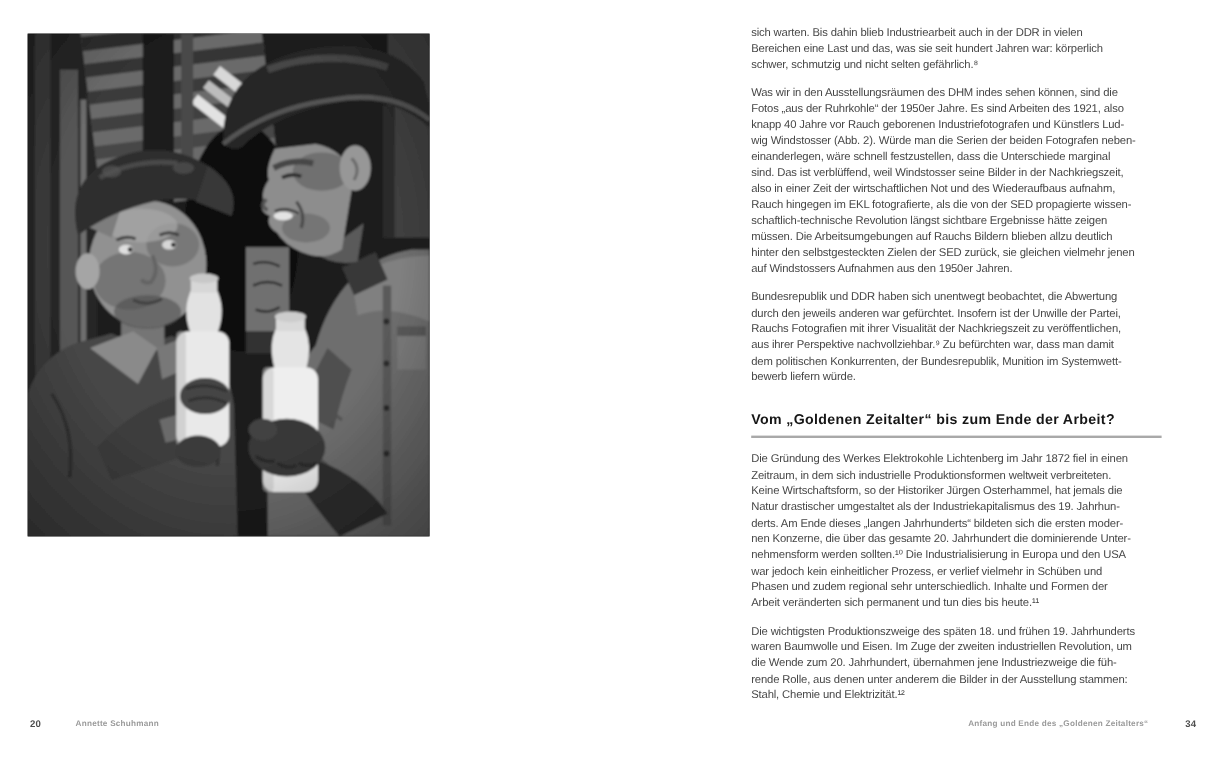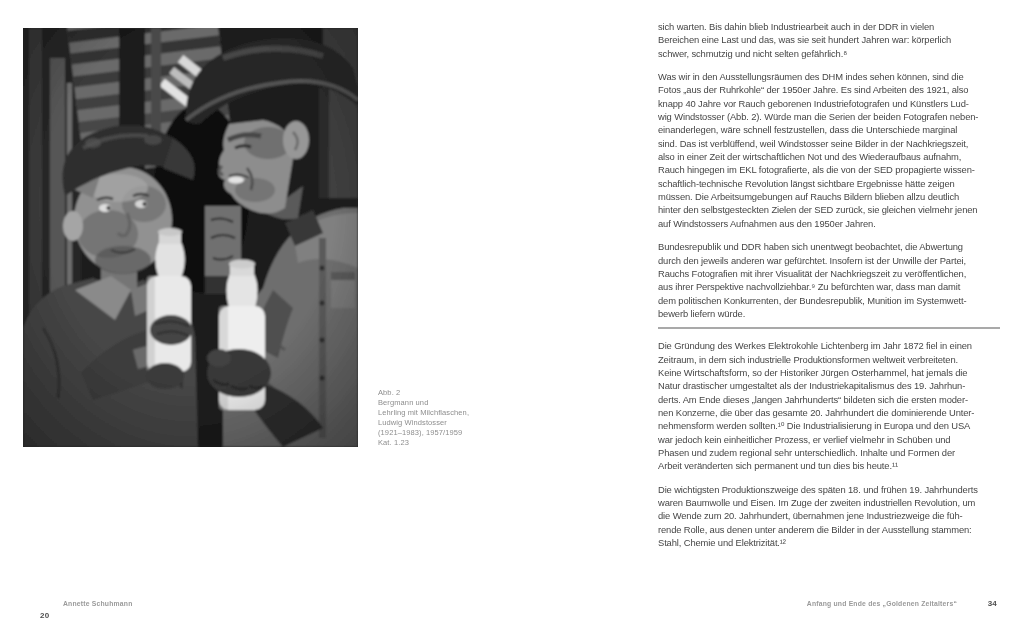--- a/index.html
+++ b/index.html
@@ -22,21 +22,21 @@
 
   .caption {
     position: absolute; left: 378px; top: 388px;
     font-size: 7.5px; line-height: 10px;
     color: #8e8e8e; white-space: pre;
     letter-spacing: 0.1px;
   }
 
   
   .col {
-    position: absolute; left: 658px; top: 20px; width: 340px;
+    position: absolute; left: 626px; top: 20px; width: 340px;
     color: #464646;
     font-size: 9.4px; line-height: 13.35px;
     letter-spacing: -0.12px;
   }
   .col p { margin: 10px 0 0 0; white-space: pre; }
   .col p.first { margin-top: 0; }
   .col h2 {
     margin: 22px 0 0 0;
     font-size: 11.8px; line-height: 14px;
     font-weight: bold; color: #161616;
@@ -48,21 +48,21 @@
     width: 342px;
   }
   .col p.after-rule { }
 
   
   .pagenum {
     position: absolute; top: 599px;
     font-size: 8px; font-weight: bold; color: #4e4e4e;
     letter-spacing: 0.2px;
   }
-  .pagenum.left { left: 40px; margin-top: 12px; }
+  .pagenum.left { left: 25px; }
   .pagenum.right { right: 27px; }
   .running-title {
     position: absolute; top: 600px;
     font-size: 6.8px; font-weight: bold; color: #9a9a9a;
     letter-spacing: 0.2px; white-space: pre;
   }
   .running-title.left { left: 63px; }
   .running-title.right { right: 67px; }
 </style>
 </head>
@@ -215,26 +215,20 @@
           <ellipse cx="216" cy="345" rx="32" ry="24" fill="#383838"></ellipse>
           <ellipse cx="196" cy="330" rx="12" ry="9" fill="#424242"></ellipse>
           <path d="M190,352 q8,6 16,4 M208,358 q8,5 16,2 M226,358 q8,4 15,0" stroke="#272727" stroke-width="2.5" fill="none"></path>
         </g>
 
         <rect x="0" y="0" width="335" height="419" fill="url(#vig)"></rect>
       </g>
     </svg>
   </div>
 
-  <div class="caption">Abb. 2
-Bergmann und
-Lehrling mit Milchflaschen,
-Ludwig Windstosser
-(1921–1983), 1957/1959
-Kat. 1.23</div>
 
   <span class="pagenum left">20</span>
   <span class="running-title left">Annette Schuhmann</span>
 
   <div class="col">
     <p class="first">sich warten. Bis dahin blieb Industriearbeit auch in der DDR in vielen
 Bereichen eine Last und das, was sie seit hundert Jahren war: körperlich
 schwer, schmutzig und nicht selten gefährlich.⁸</p>
     <p>Was wir in den Ausstellungsräumen des DHM indes sehen können, sind die
 Fotos „aus der Ruhrkohle“ der 1950er Jahre. Es sind Arbeiten des 1921, also
@@ -247,20 +241,21 @@
 schaftlich-technische Revolution längst sichtbare Ergebnisse hätte zeigen
 müssen. Die Arbeitsumgebungen auf Rauchs Bildern blieben allzu deutlich
 hinter den selbstgesteckten Zielen der SED zurück, sie gleichen vielmehr jenen
 auf Windstossers Aufnahmen aus den 1950er Jahren.</p>
     <p>Bundesrepublik und DDR haben sich unentwegt beobachtet, die Abwertung
 durch den jeweils anderen war gefürchtet. Insofern ist der Unwille der Partei,
 Rauchs Fotografien mit ihrer Visualität der Nachkriegszeit zu veröffentlichen,
 aus ihrer Perspektive nachvollziehbar.⁹ Zu befürchten war, dass man damit
 dem politischen Konkurrenten, der Bundesrepublik, Munition im Systemwett-
 bewerb liefern würde.</p>
+    <h2>Vom „Goldenen Zeitalter“ bis zum Ende der Arbeit?</h2>
     <div class="rule"></div>
     <p class="after-rule">Die Gründung des Werkes Elektrokohle Lichtenberg im Jahr 1872 fiel in einen
 Zeitraum, in dem sich industrielle Produktionsformen weltweit verbreiteten.
 Keine Wirtschaftsform, so der Historiker Jürgen Osterhammel, hat jemals die
 Natur drastischer umgestaltet als der Industriekapitalismus des 19. Jahrhun-
 derts. Am Ende dieses „langen Jahrhunderts“ bildeten sich die ersten moder-
 nen Konzerne, die über das gesamte 20. Jahrhundert die dominierende Unter-
 nehmensform werden sollten.¹⁰ Die Industrialisierung in Europa und den USA
 war jedoch kein einheitlicher Prozess, er verlief vielmehr in Schüben und
 Phasen und zudem regional sehr unterschiedlich. Inhalte und Formen der

